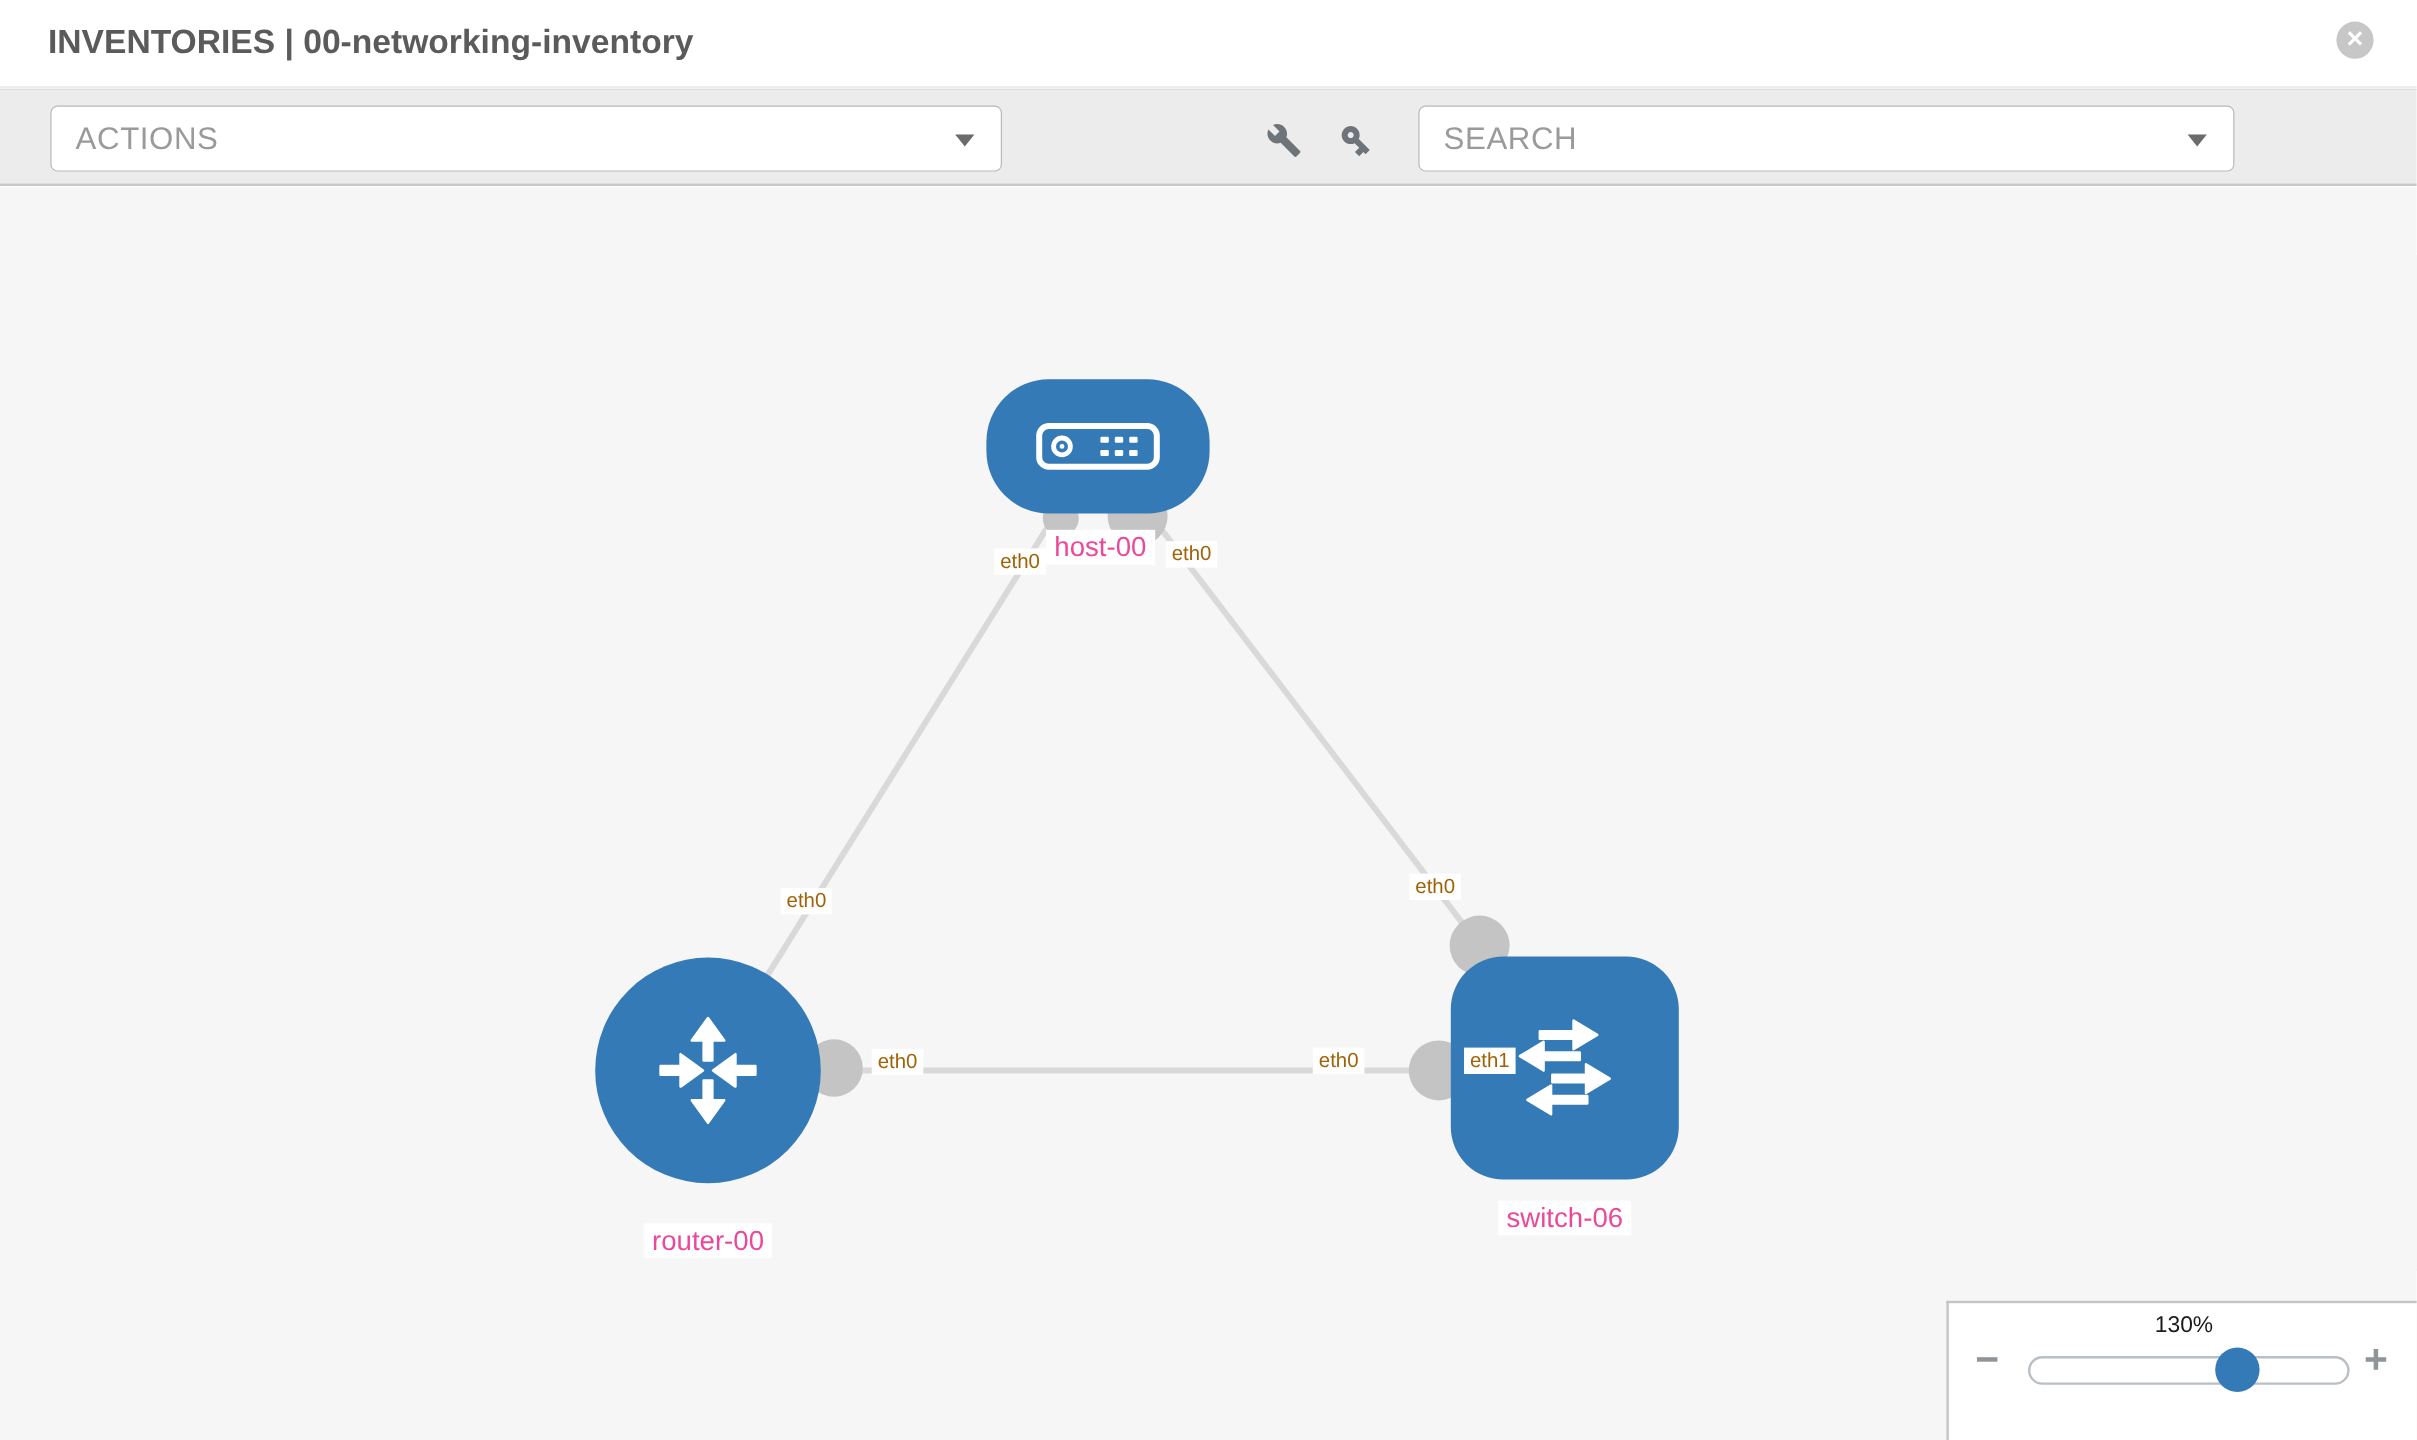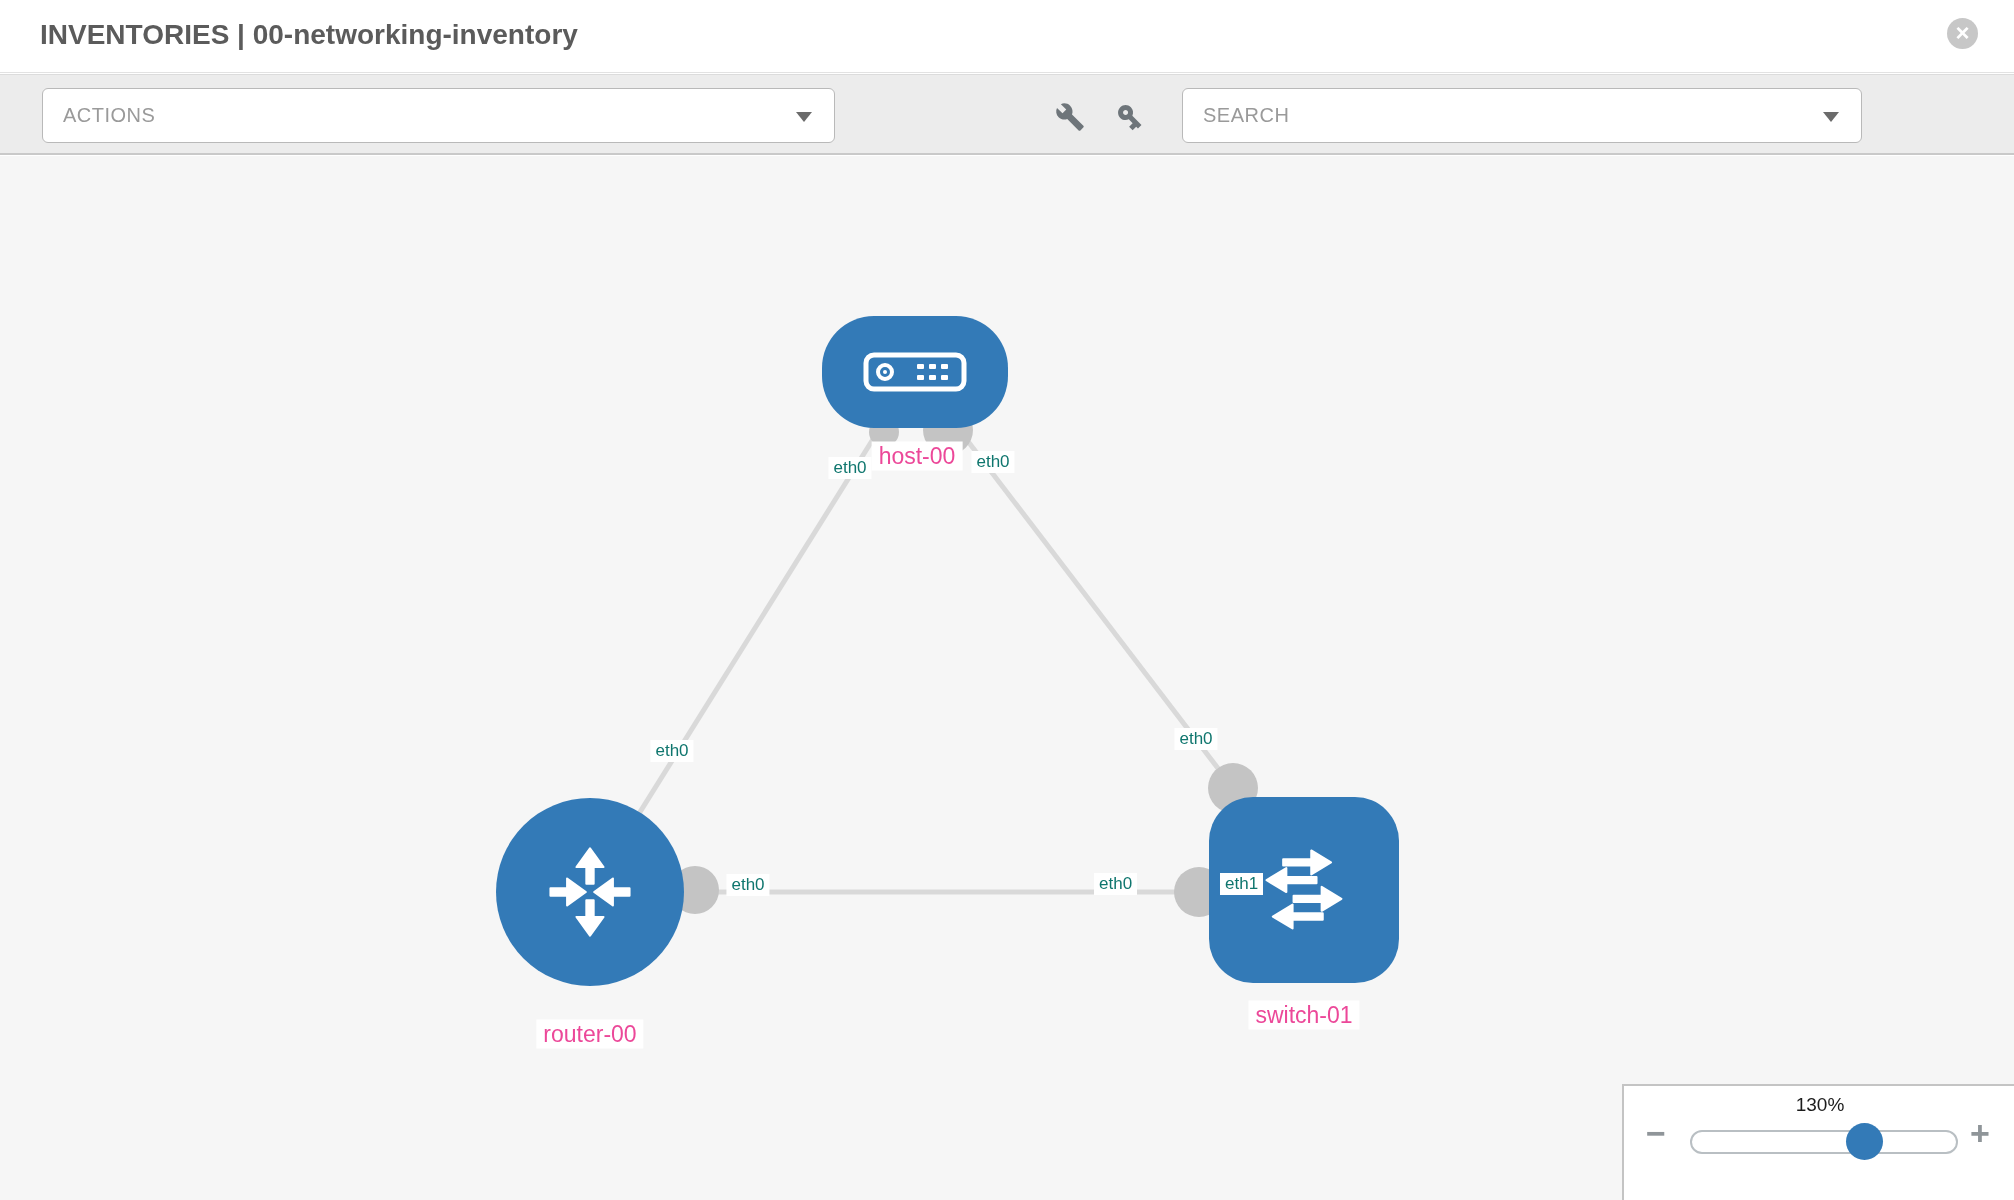--- a/index.html
+++ b/index.html
@@ -12,42 +12,42 @@
   .hdr h1 { position:absolute; left:40px; top:0; line-height:70px; font-size:28px; font-weight:700; color:#5b5b5b; letter-spacing:0;text-align:right; }
   .close-btn { position:absolute; right:36px; top:18px; width:31px; height:31px; border:none; border-radius:50%;
                background:#c7c7c7; color:#fff; cursor:pointer; display:flex; align-items:center; justify-content:center; }
   .close-btn span { font-size:24px; font-weight:700; line-height:1; margin-top:-2px; }
 
   
   .toolbar { position:absolute; left:0; top:74px; width:2014px; height:81px; background:#ececec;
              border-top:1px solid #dcdcdc; border-bottom:2px solid #c9c9c9; }
   .select { position:absolute; top:13px; height:55px; background:#fff; border:1px solid #b9b9b9; border-radius:6px;
             display:flex; align-items:center; cursor:pointer; }
-  .select .lbl { margin-left:20px; font-size:20px; color:#9a9a9a; letter-spacing:0.5px; }
+  .select .lbl { margin-left:20px; font-size:26px; color:#9a9a9a; letter-spacing:0.5px; }
   .select .caret { position:absolute; right:22px; top:23px; width:0; height:0;
                    border-left:8px solid transparent; border-right:8px solid transparent; border-top:10px solid #6b6b6b; }
   .sel-actions { left:42px; width:793px; }
   .sel-search  { left:1182px; width:680px; }
   .tool-btn { position:absolute; top:24px; width:44px; height:36px; background:transparent; border:none; cursor:pointer;
               display:flex; align-items:center; justify-content:center; }
   .tb-wrench { left:1048px; }
   .tb-key    { left:1108px; }
 
   
   .canvas { position:absolute; left:0; top:156px; width:2014px; height:1044px; background:#f6f6f6; }
   .links-svg { position:absolute; left:0; top:0; width:2014px; height:1044px; }
 
   .node { position:absolute; background:#337ab7; display:flex; align-items:center; justify-content:center; cursor:pointer; }
   .node-host   { left:822px; top:160px; width:186px; height:112px; border-radius:52px; }
   .node-router { left:496px; top:642px; width:188px; height:188px; border-radius:50%; }
   .node-switch { left:1209px; top:641px; width:190px; height:186px; border-radius:44px; }
 
   .chip { position:absolute; background:#fff; white-space:nowrap; }
   .node-label { font-size:23px; color:#ec4899; padding:1px 7px; transform:translate(-50%,-50%); }
-  .if-label   { font-size:17px; color:#0f766e; padding:1px 5px; }
+  .if-label   { font-size:17px; color:#a16207; padding:1px 5px; }
   .if-center  { transform:translate(-50%,-50%); }
 
   
   .zoom-panel { position:absolute; left:1622px; top:928px; width:400px; height:130px; background:#fff;
                 border:2px solid #c4c4c4; border-right:none; border-bottom:none; }
   .zoom-value { position:absolute; left:0; top:8px; width:392px; text-align:center; font-size:19px; color:#1c1c1c; }
   .zoom-minus, .zoom-plus { position:absolute; top:30px; font-size:34px; font-weight:700; color:#8f9599;
                             background:none; border:none; cursor:pointer; line-height:1; }
   .zoom-minus { left:22px; }
   .zoom-plus  { left:346px; }
@@ -148,21 +148,21 @@
           <rect x="40" y="55.5" width="30" height="6"></rect>
           <polygon points="86,58.5 67,47 67,70"></polygon>
           <rect x="36" y="72.5" width="32" height="6"></rect>
           <polygon points="20,75.5 39,64 39,87"></polygon>
         </g>
       </svg>
     </div>
 
     <div class="chip node-label" style="left:917px; top:300px;">host-00</div>
     <div class="chip node-label" style="left:590px; top:878px;">router-00</div>
-    <div class="chip node-label" style="left:1304px; top:859px;">switch-01</div>
+    <div class="chip node-label" style="left:1304px; top:859px;">switch-06</div>
 
     <div class="chip if-label if-center" style="left:850px; top:312px;">eth0</div>
     <div class="chip if-label if-center" style="left:993px; top:306px;">eth0</div>
     <div class="chip if-label if-center" style="left:672px; top:595px;">eth0</div>
     <div class="chip if-label if-center" style="left:1196px; top:583px;">eth0</div>
     <div class="chip if-label if-center" style="left:748px; top:729px;">eth0</div>
 
     <div class="chip if-label" style="left:1094px; top:717px; z-index:1;">eth0</div>
     <div class="chip if-label" style="left:1184px; top:717px; z-index:2;margin-left:36px;">eth1</div>
 

